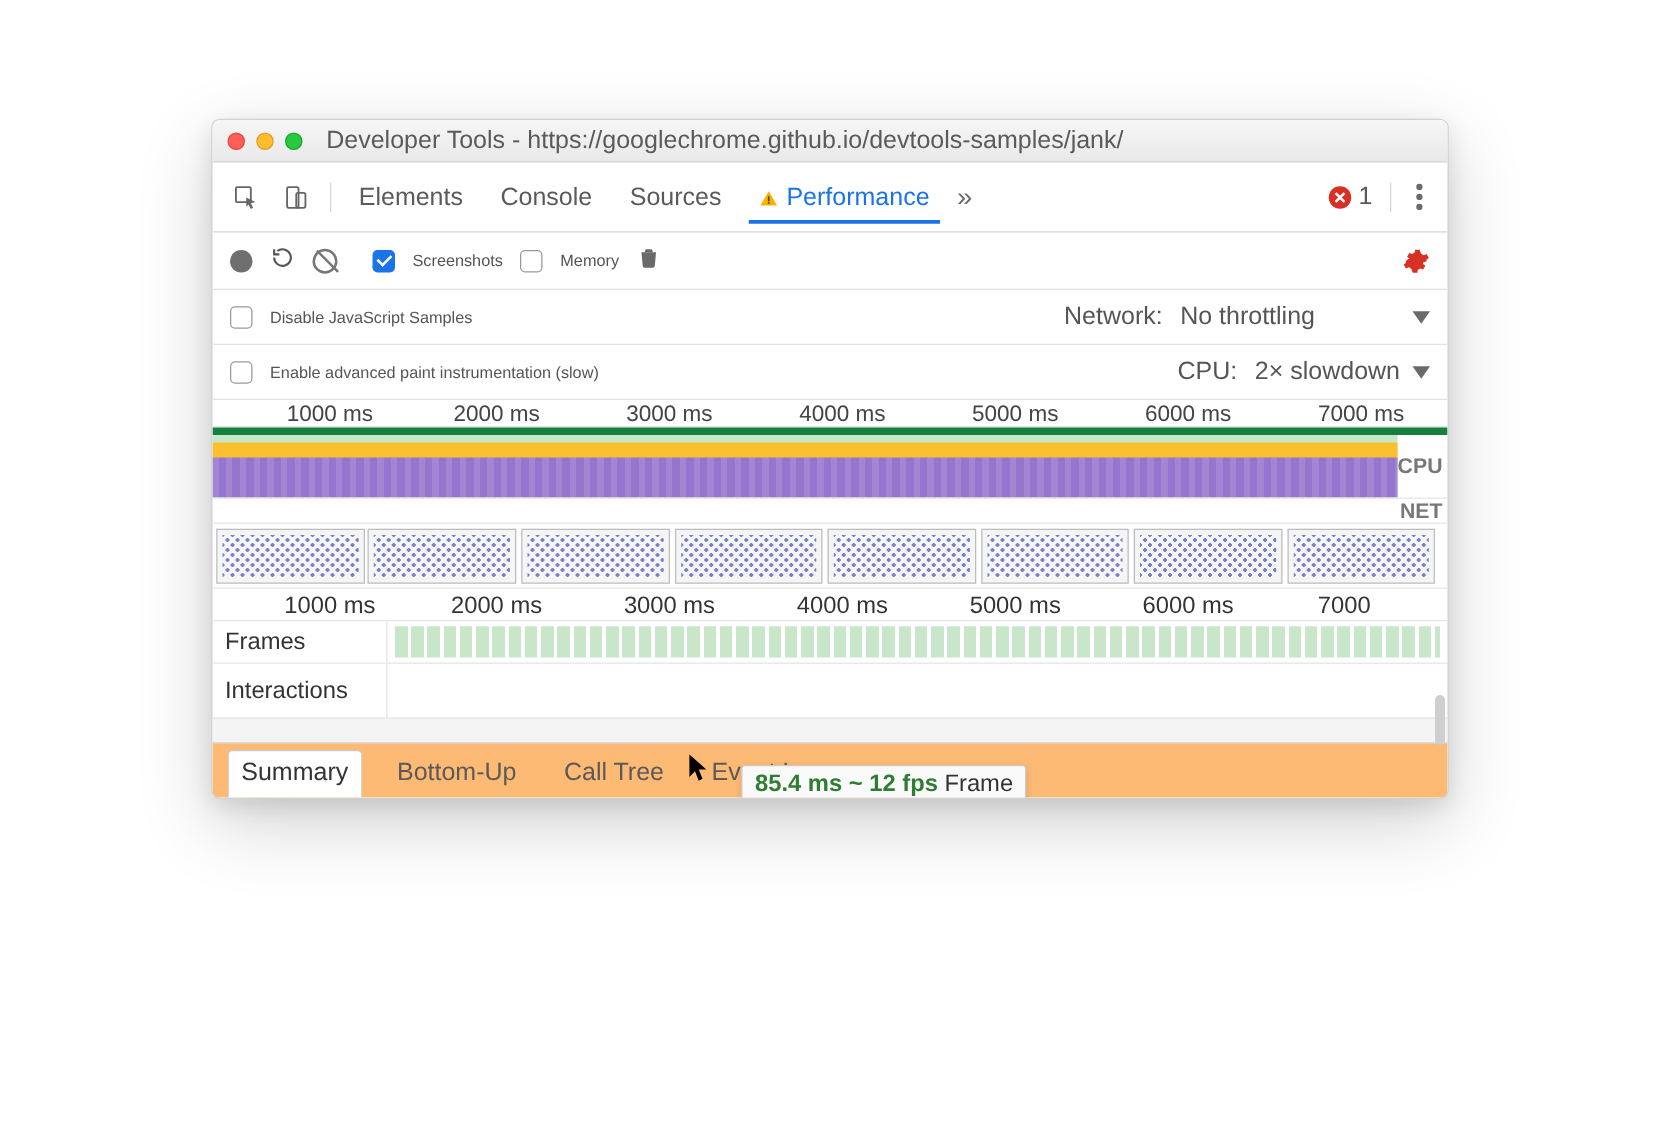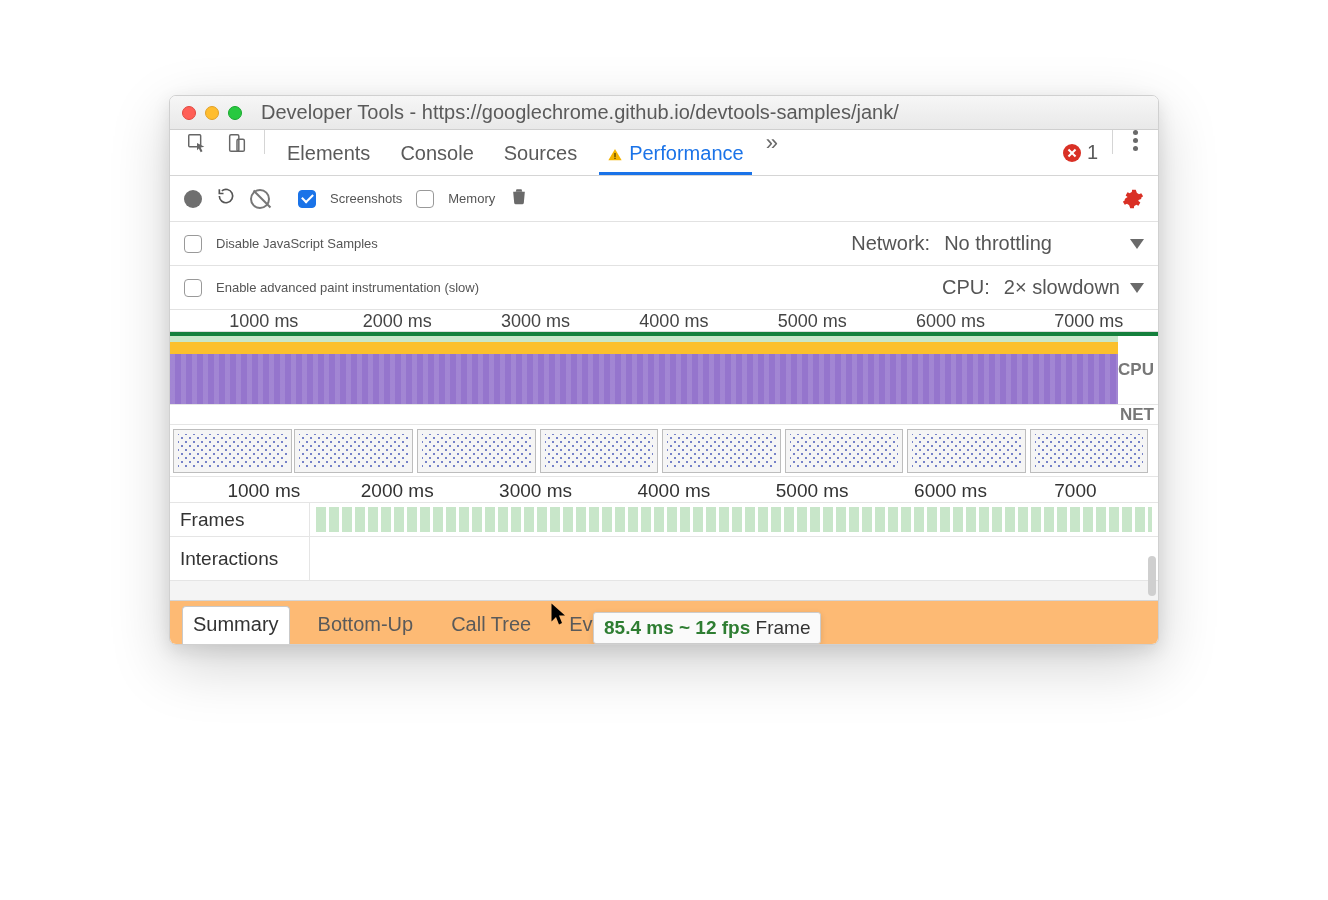--- a/index.html
+++ b/index.html
@@ -29,23 +29,23 @@
     padding: 0 12px;
     gap: 9px;
   }
   .tl-dot { width: 14px; height: 14px; border-radius: 50%; }
   .tl-red    { background:#ff5f57; border:1px solid #e1483f; }
   .tl-yellow { background:#ffbd2e; border:1px solid #e0a028; }
   .tl-green  { background:#28c940; border:1px solid #17a82d; }
   .titlebar .title { margin-left: 10px; color:#5a5a5a; font-size: 20px; white-space: nowrap; overflow:hidden; text-overflow:ellipsis;}
   
   .tabs {
-    height: 46px;
+    height: 56px;
     border-bottom: 1px solid #d5d5d5;
-    display: flex; 
+    display: flex; align-items: center;
     padding: 0 14px; gap: 14px;
     color:#5a5a5a;
     font-size: 20px;
   }
   .tabs .sep { width:1px; height:24px; background:#d5d5d5; }
   .tab { padding: 10px 8px 9px; cursor:default; display:flex; align-items:center; gap:6px;}
   .tab.active { color:#1a73e8; border-bottom: 3px solid #1a73e8; padding-bottom:6px;}
   .spacer { flex: 1; }
   .err-badge { display:flex; align-items:center; gap:6px; color:#5a5a5a;}
   .err-dot { width:18px;height:18px;border-radius:50%;background:#d93025; position:relative;}
@@ -91,21 +91,21 @@
     position:relative;
     font-size:18px; color:#444;
     border-bottom:1px solid #ddd;
     background:#fff;
   }
   .ruler .tick { position:absolute; top:1px; transform:translateX(-50%); }
   .fps-row { position:relative; height:30px;}
   .fps-bg { position:absolute; inset:0 40px 0 0; background:#ff0000; }
   .fps-cap-bar { position:absolute; left:0; right:40px; top:0; height:5px; background:#b71c1c;}
   .side-label { position:absolute; right:4px; top:0; height:100%; display:flex; align-items:center; font-weight:600; color:#777; font-size:17px;}
-  .cpu-row { position:relative; height:72px; border-top:4px solid #15803d;}
+  .cpu-row { position:relative; height:56px; border-top:6px solid #15803d;}
   .cpu-green { position:absolute; left:0; right:40px; top:0; bottom:0; background:#c8e6c9;}
   .cpu-yellow { position:absolute; left:0; right:40px; top:6px; height:18px; background:#fbc02d;}
   .cpu-purple { position:absolute; left:0; right:40px; top:18px; bottom:0; background:#9575cd;}
   .cpu-purple::after{content:"";position:absolute;inset:0; background:
     repeating-linear-gradient(90deg, rgba(255,255,255,0.12) 0 5px, transparent 5px 11px);}
   .net-row { position:relative; height:20px; border-top:1px solid #e5e5e5;}
   .shots-row { position:relative; height:52px; border-top:1px solid #e5e5e5; overflow:hidden;}
   .shot { position:absolute; top:4px; height:44px; border:1px solid #bdbdbd; background:#f5f5f5;}
   .shot .dots { position:absolute; inset:4px; background:
      radial-gradient(circle 1.5px, #3f51b5 98%, transparent 100%) 0 0/8px 8px,

